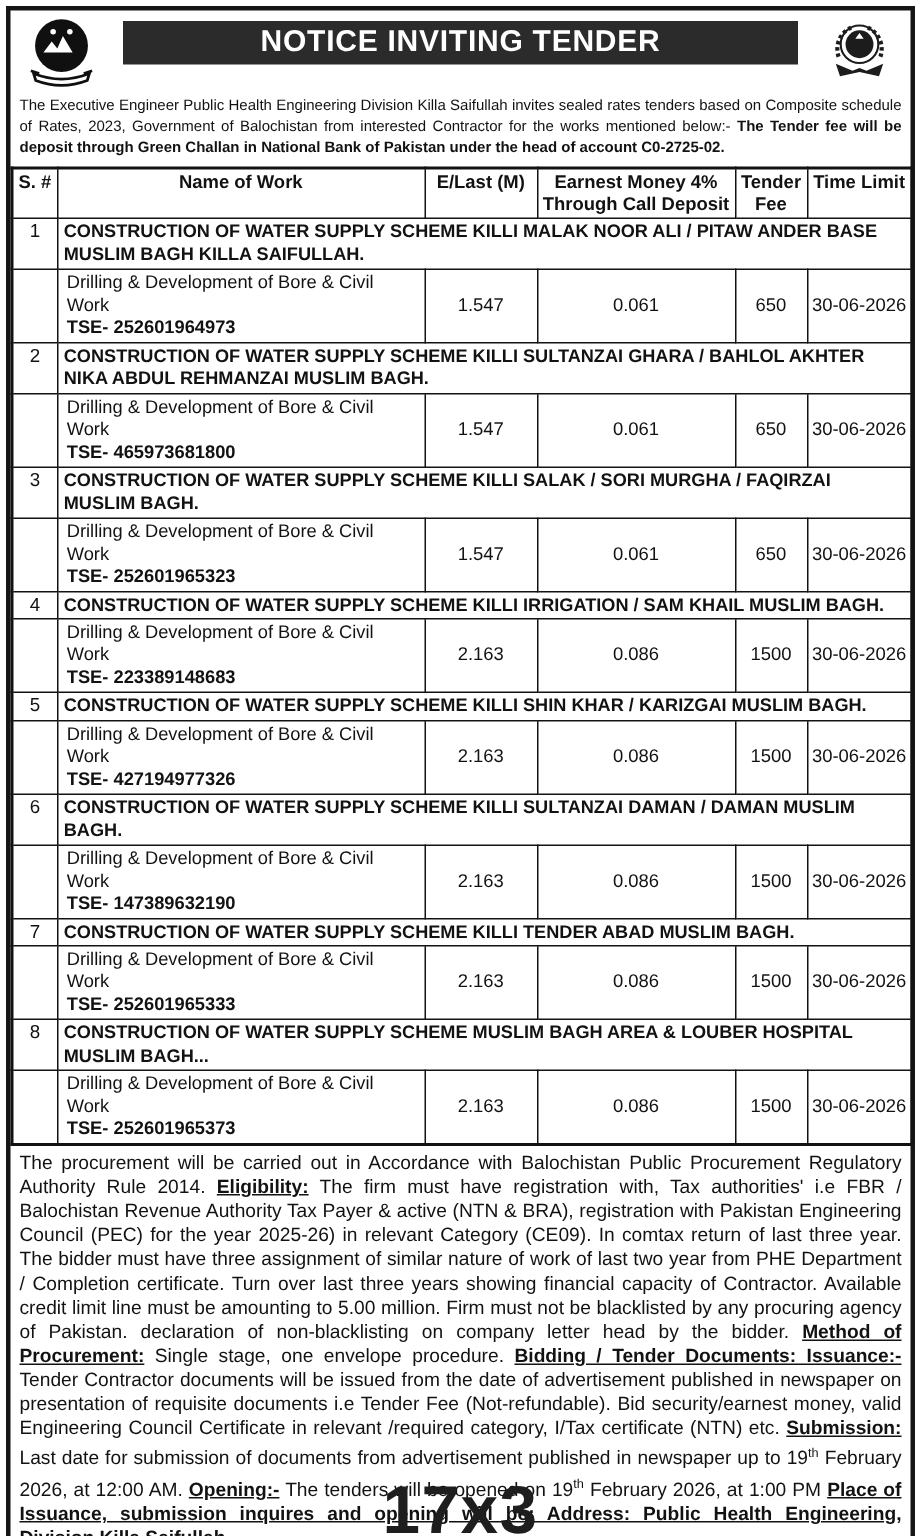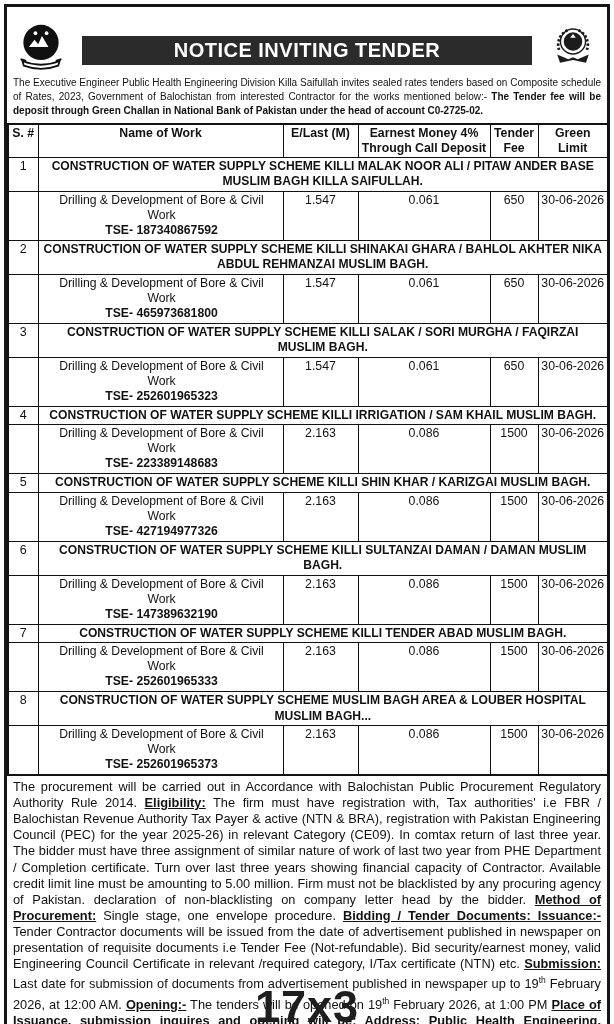--- a/index.html
+++ b/index.html
@@ -1,40 +1,40 @@
 <!DOCTYPE html>
 <html><head>
 <meta charset="utf-8">
 <style>
   html,body{margin:0;padding:0;background:#fff;}
   .page{position:relative;width:614px;height:1024px;background:#fff;overflow:hidden;
         font-family:"Liberation Sans",sans-serif;color:#121212;}
   .notice{position:absolute;left:4px;top:4px;width:600px;border:3px solid #161616;background:#fff;}
 
   
-  .hdr{display:flex;align-items:center;padding:15px 5px 0 5px;}
+  .hdr{display:flex;align-items:flex-start;padding:3px 5px 0 5px;}
   .logo{width:58px;height:52px;flex:0 0 auto;}
   .titlebar{flex:1;margin:4px 12px 0 12px;height:29px;line-height:29px;background:#2b2b2b;
             color:#fff;font-weight:bold;font-size:20px;text-align:center;letter-spacing:.5px;}
 
   
   .intro{padding:2px 6px 4px 6px;font-size:10px;line-height:14.2px;text-align:justify;}
   .b{font-weight:bold;}
   .u{text-decoration:underline;}
   sup{font-size:8.5px;}
 
   
   table{width:100%;border-collapse:collapse;border:2px solid #121212;table-layout:fixed;}
   th,td{border:1px solid #121212;padding:0 2px;vertical-align:top;}
   th{font-size:12.3px;font-weight:bold;line-height:15px;padding-top:1px;padding-bottom:1px;}
   td.sn{text-align:center;font-size:12.5px;line-height:16px;}
-  td.name{font-weight:bold;text-align:center;font-size:12.1px;line-height:15.5px;padding:1px 4px;}
-  td.desc{font-size:12.2px;line-height:15px;padding:1px 4px 2px 6px;text-align:center;}
+  td.name{font-weight:bold;text-align:left;font-size:12.1px;line-height:15.5px;padding:1px 4px;}
+  td.desc{font-size:12.2px;line-height:15px;padding:1px 4px 2px 6px;text-align:left;}
   td.desc .tse{font-weight:bold;}
-  td.val{text-align:center;font-size:12.3px;line-height:15px;padding-top:1px;margin-top:12px;}
+  td.val{text-align:center;font-size:12.3px;line-height:15px;padding-top:16px;margin-top:12px;}
 
   
   .terms{padding:3px 6px 1px 6px;font-size:12.8px;line-height:16.1px;text-align:justify;}
 
   
   .bignote{position:absolute;left:0;top:981px;width:614px;text-align:center;
            font-size:45px;font-weight:bold;color:#1e1e1e;letter-spacing:1px;}
 </style>
 </head>
 <body>
@@ -73,42 +73,42 @@
           <col style="width:48px">
           <col style="width:70px">
       </colgroup>
       <thead>
         <tr>
           <th>S. #</th>
           <th>Name of Work</th>
           <th>E/Last (M)</th>
           <th>Earnest Money 4% Through Call Deposit</th>
           <th>Tender Fee</th>
-          <th>Green Limit</th>
+          <th>Time Limit</th>
         </tr>
       </thead>
       <tbody>
           <tr>
             <td class="sn">1</td>
             <td class="name" colspan="5">CONSTRUCTION OF WATER SUPPLY SCHEME KILLI MALAK NOOR ALI / PITAW ANDER BASE MUSLIM BAGH KILLA SAIFULLAH.</td>
           </tr>
           <tr>
             <td class="sn"></td>
             <td class="desc">
               <div>Drilling &amp; Development of Bore &amp; Civil Work</div>
-              <div class="tse">TSE-  187340867592</div>
+              <div class="tse">TSE-  252601964973</div>
             </td>
             <td class="val">1.547</td>
             <td class="val">0.061</td>
             <td class="val">650</td>
             <td class="val">30-06-2026</td>
           </tr>
           <tr>
             <td class="sn">2</td>
-            <td class="name" colspan="5">CONSTRUCTION OF WATER SUPPLY SCHEME KILLI SHINAKAI GHARA / BAHLOL AKHTER NIKA ABDUL REHMANZAI MUSLIM BAGH.</td>
+            <td class="name" colspan="5">CONSTRUCTION OF WATER SUPPLY SCHEME KILLI SULTANZAI GHARA / BAHLOL AKHTER NIKA ABDUL REHMANZAI MUSLIM BAGH.</td>
           </tr>
           <tr>
             <td class="sn"></td>
             <td class="desc">
               <div>Drilling &amp; Development of Bore &amp; Civil Work</div>
               <div class="tse">TSE-  465973681800</div>
             </td>
             <td class="val">1.547</td>
             <td class="val">0.061</td>
             <td class="val">650</td>

